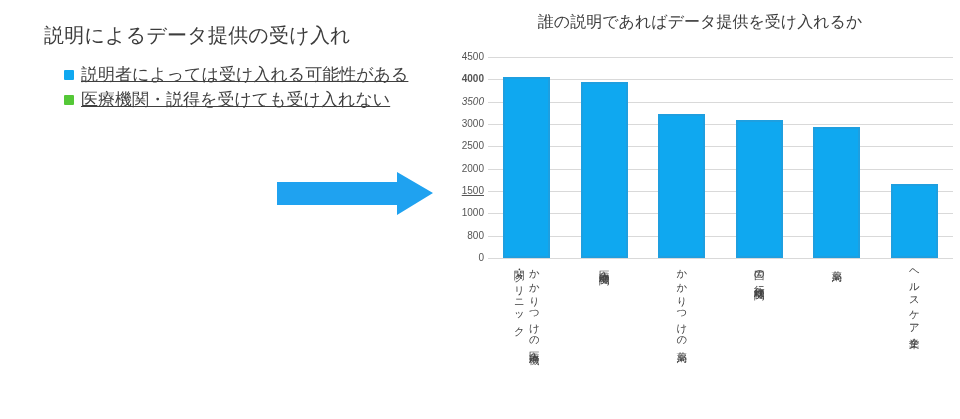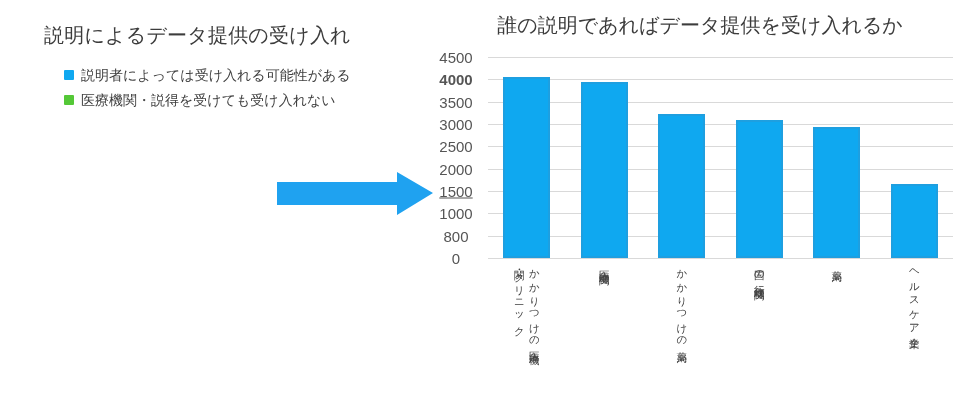--- a/index.html
+++ b/index.html
@@ -42,24 +42,25 @@
     margin-bottom: 11px;
     height: 14px;
   }
   .legend-swatch {
     width: 10px; height: 10px;
     margin-right: 7px;
     flex: 0 0 auto;
     border-radius: 1px;
   }
   .legend-label {
-    font-size: 14px;
+    font-size: 17px;
     color: #3f3f3f;
     white-space: nowrap;
     line-height: 14px;
+    text-decoration: underline;
   }
   #donut-chart-wrap {
     position: absolute;
     left: 55px; top: 110px;
     width: 190px; height: 190px;
   }
   #donut-svg { display: block; }
   .donut-pct {
     font-size: 11px;
     font-weight: bold;
@@ -77,36 +78,36 @@
   #right-panel {
     position: absolute;
     left: 440px; top: 0;
     width: 520px; height: 419px;
   }
   #bar-title {
     position: absolute;
     left: 0; top: 12px;
     width: 520px;
     text-align: center;
-    font-size: 20px;
+    font-size: 16px;
     color: #3c3c3c;
     white-space: nowrap;
   }
   #bar-plot {
     position: absolute;
     left: 0; top: 40px;
     width: 520px; height: 375px;
   }
   
   .ytick {
     position: absolute;
-    right: 8px;
+    right: 0;
     width: 40px;
-    text-align: center;
-    font-size: 15px;
+    text-align: right;
+    font-size: 10px;
     color: #555555;
     transform: translateY(-50%);
     line-height: 1;
   }
   #ytick-col {
     position: absolute;
     left: 0; top: 0;
     width: 44px; height: 375px;
   }
   #gridlines {
@@ -194,21 +195,21 @@
 
   <div id="bar-plot">
     <div id="ytick-col">
         <div class="ytick" style="top: 218px;">0</div>
         <div class="ytick" style="top: 195.667px;">800</div>
         <div class="ytick" style="top: 173.333px;">1000</div>
         <div class="ytick" style="top: 151px; text-decoration: underline;">1500</div>
         <div class="ytick" style="top: 128.667px;">2000</div>
         <div class="ytick" style="top: 106.333px;">2500</div>
         <div class="ytick" style="top: 84px;">3000</div>
-        <div class="ytick" style="top: 61.6667px;">3500</div>
+        <div class="ytick" style="top: 61.6667px; font-style: italic;">3500</div>
         <div class="ytick" style="top: 39.3333px; font-weight: bold;">4000</div>
         <div class="ytick" style="top: 17px;">4500</div>
       </div>
     <div id="gridlines">
         <div class="gridline" style="top: 218px; background: rgb(217, 217, 217);"></div>
         <div class="gridline" style="top: 195.667px; background: rgb(217, 217, 217);"></div>
         <div class="gridline" style="top: 173.333px; background: rgb(217, 217, 217);"></div>
         <div class="gridline" style="top: 151px; background: rgb(217, 217, 217);"></div>
         <div class="gridline" style="top: 128.667px; background: rgb(217, 217, 217);"></div>
         <div class="gridline" style="top: 106.333px; background: rgb(217, 217, 217);"></div>

